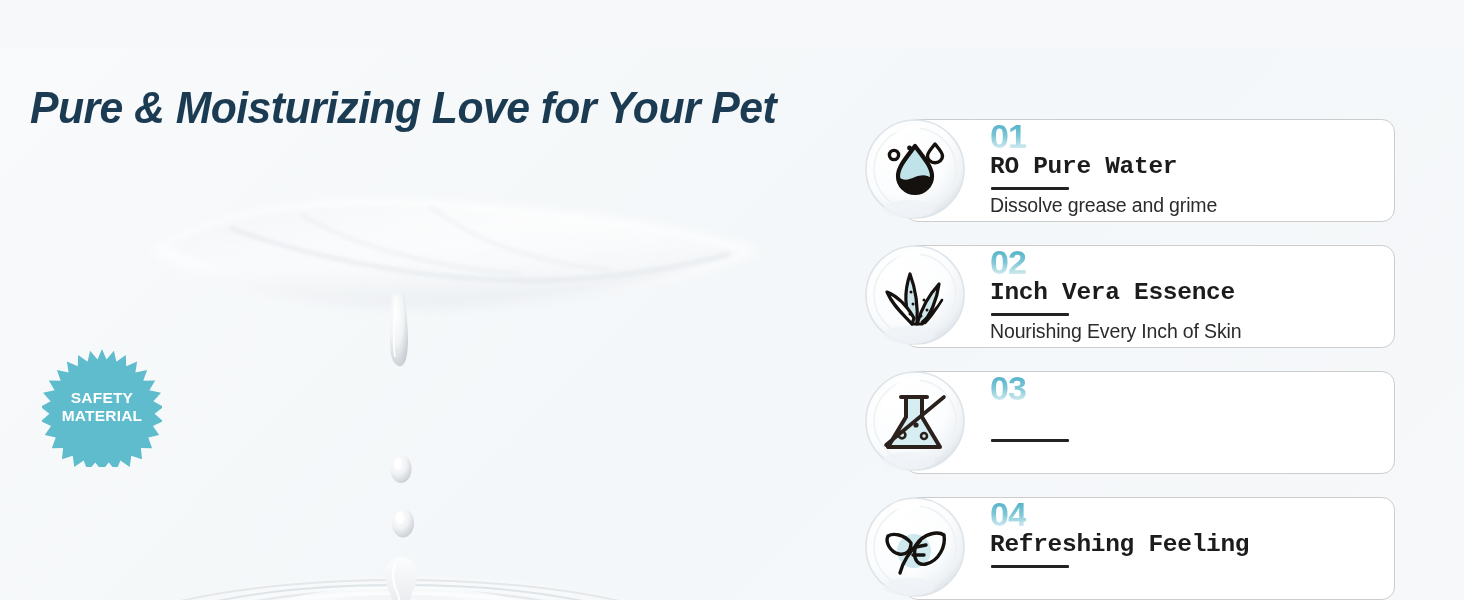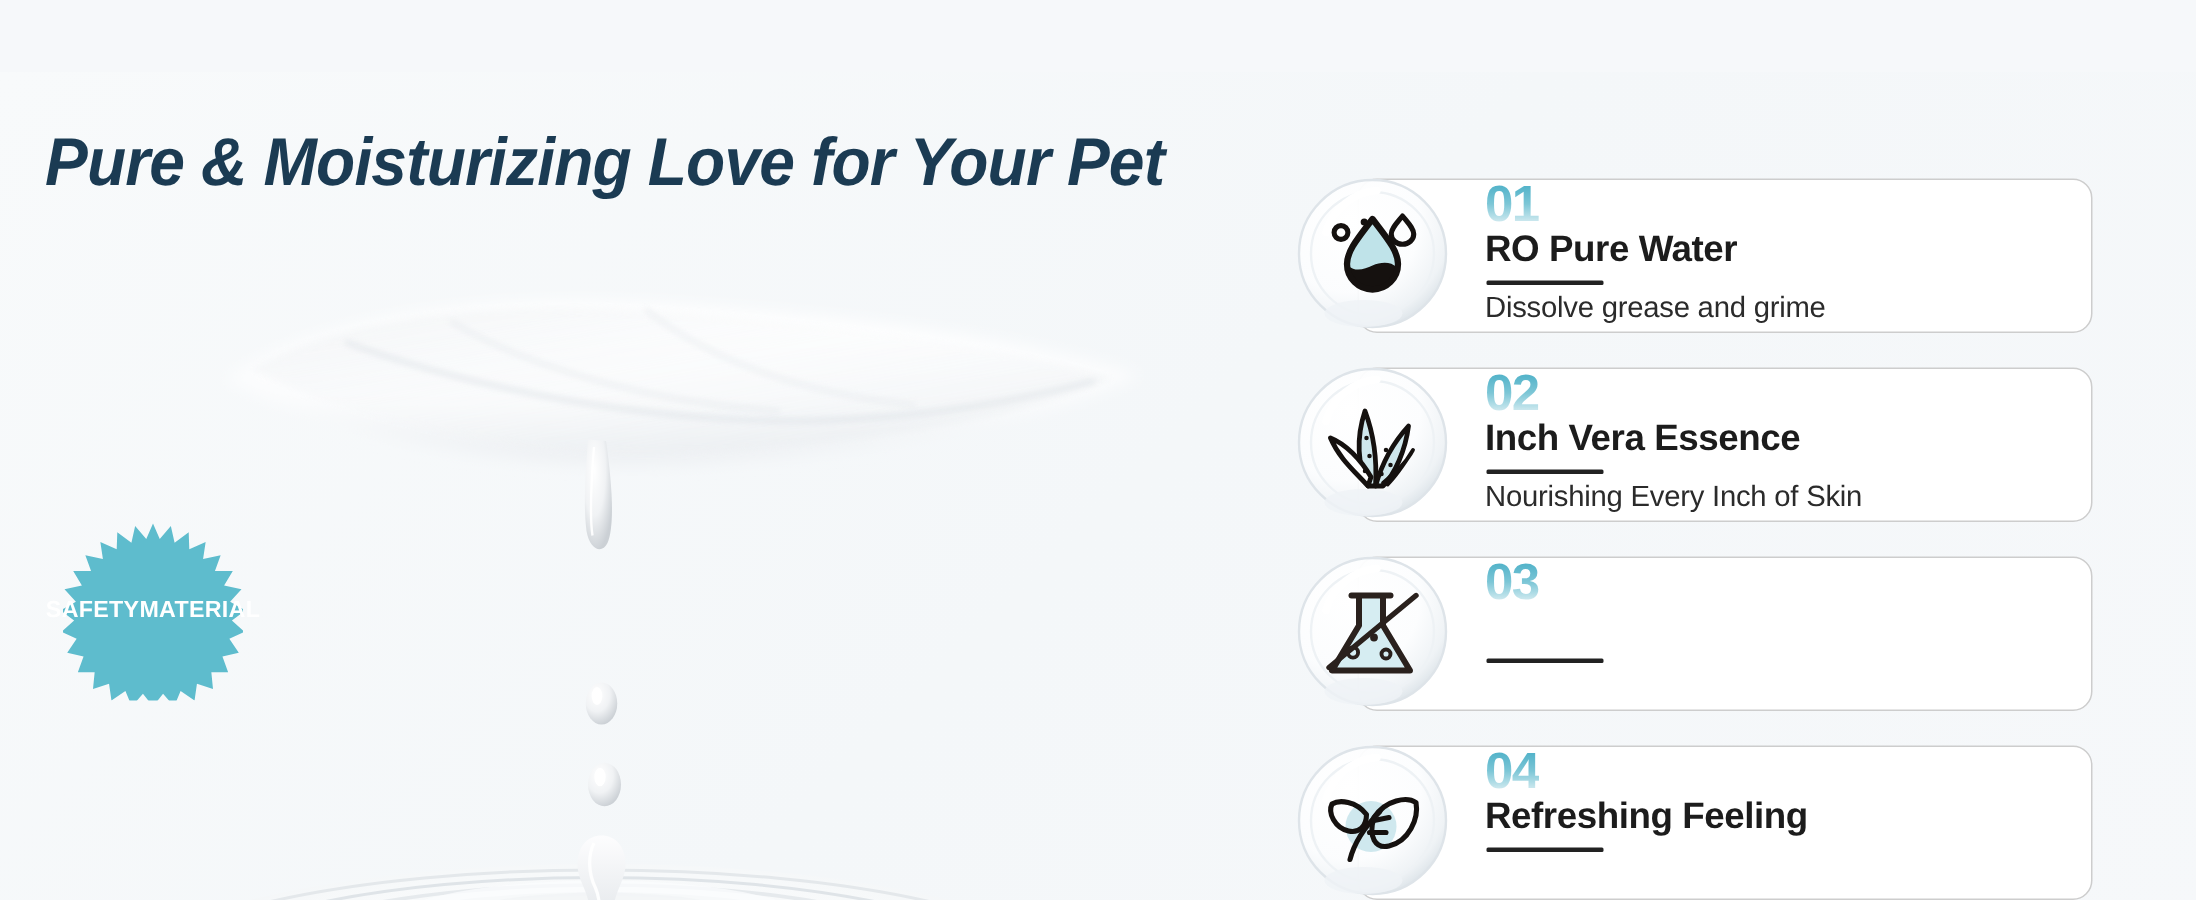--- a/index.html
+++ b/index.html
@@ -55,21 +55,21 @@
     left: 42px;
     top: 299px;
     width: 120px;
     height: 120px;
   }
   .safety-badge svg { position: absolute; inset: 0; width: 120px; height: 120px; }
   .safety-badge .badge-text {
     position: absolute;
     inset: 0;
     display: flex;
-    flex-direction: row;
+    flex-direction: column;
     align-items: center;
     justify-content: center;
     color: #ffffff;
     font-size: 15.5px;
     font-weight: 700;
     line-height: 1.15;
     letter-spacing: 0.2px;
     text-align: center;
     pointer-events: none;
   }
@@ -136,20 +136,21 @@
   }
   .feature-name {
     position: absolute;
     left: 0;
     top: 32px;
     font-size: 24.5px;
     font-weight: 700;
     color: #1c1c1c;
     letter-spacing: -0.3px;
     white-space: nowrap;
+    font-family: Liberation Mono, monospace;
   }
   .feature-rule {
     position: absolute;
     left: 1px;
     top: 66px;
     width: 78px;
     height: 3px;
     background: #222222;
     border-radius: 1px;
   }

